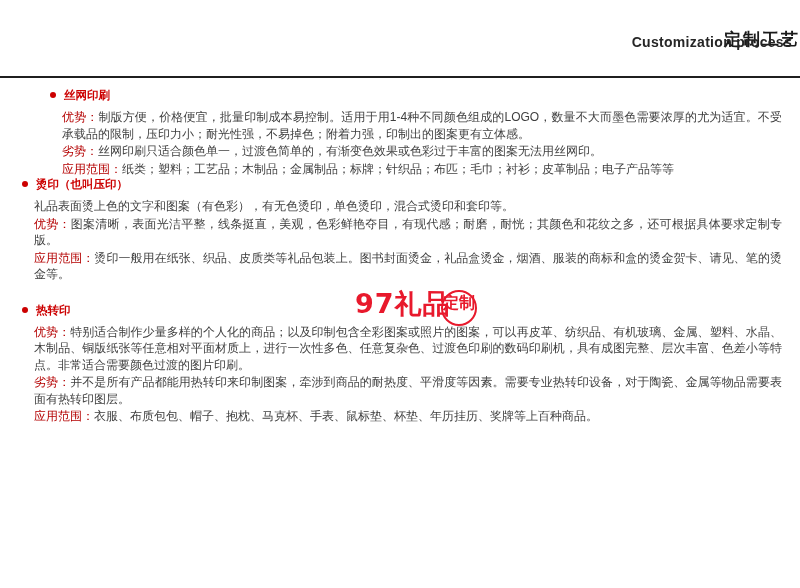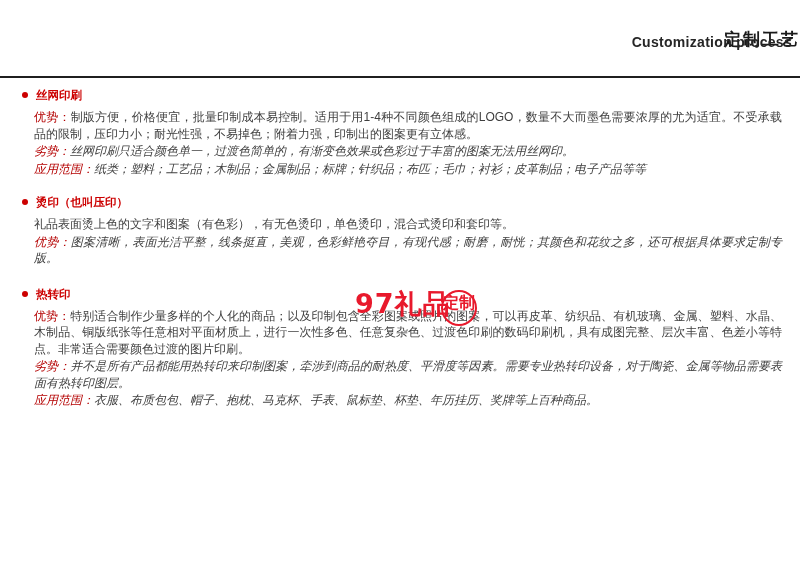--- a/index.html
+++ b/index.html
@@ -84,24 +84,23 @@
     color: #3f3f3f;
     margin: 0 0 0 12px;
     padding: 0;
     text-align: justify;
   }
   .para .lab {
     color: #b40000;
   }
   .para + .para {
     margin-top: 1px;
-    font-style: italic;
   }
-  .sec1 { margin-top: 2px; }
-  .sec2 { margin-top: 18px; }
+  .sec1 { margin-top: 2px; margin-left: 28px; }
+  .sec2 { }
   .sec3 { margin-top: 20px; }
   .sec4 { margin-top: 20px; }
 
   
   .watermark {
     position: absolute;
     left: 355px;
     top: 286px;
     width: 130px;
     height: 46px;
@@ -158,20 +157,21 @@
       <p class="para"><span class="lab">应用范围：</span><span>纸类；塑料；工艺品；木制品；金属制品；标牌；针织品；布匹；毛巾；衬衫；皮革制品；电子产品等等</span></p>
     </div>
 
     <div class="section sec2">
       <div class="sec-head">
         <span class="bullet"></span>
         <span>烫印（也叫压印）</span>
       </div>
       <p class="para"><span class="lab"></span><span>礼品表面烫上色的文字和图案（有色彩），有无色烫印，单色烫印，混合式烫印和套印等。</span></p>
       <p class="para"><span class="lab">优势：</span><span>图案清晰，表面光洁平整，线条挺直，美观，色彩鲜艳夺目，有现代感；耐磨，耐恍；其颜色和花纹之多，还可根据具体要求定制专版。</span></p>
+      <p class="para"><span class="lab">应用范围：</span><span>烫印一般用在纸张、织品、皮质类等礼品包装上。图书封面烫金，礼品盒烫金，烟酒、服装的商标和盒的烫金贺卡、请见、笔的烫金等。</span></p>
     </div>
 
     <div class="section sec3">
       <div class="sec-head">
         <span class="bullet"></span>
         <span>热转印</span>
       </div>
       <p class="para"><span class="lab">优势：</span><span>特别适合制作少量多样的个人化的商品；以及印制包含全彩图案或照片的图案，可以再皮革、纺织品、有机玻璃、金属、塑料、水晶、木制品、铜版纸张等任意相对平面材质上，进行一次性多色、任意复杂色、过渡色印刷的数码印刷机，具有成图完整、层次丰富、色差小等特点。非常适合需要颜色过渡的图片印刷。</span></p>
       <p class="para"><span class="lab">劣势：</span><span>并不是所有产品都能用热转印来印制图案，牵涉到商品的耐热度、平滑度等因素。需要专业热转印设备，对于陶瓷、金属等物品需要表面有热转印图层。</span></p>
       <p class="para"><span class="lab">应用范围：</span><span>衣服、布质包包、帽子、抱枕、马克杯、手表、鼠标垫、杯垫、年历挂历、奖牌等上百种商品。</span></p>

